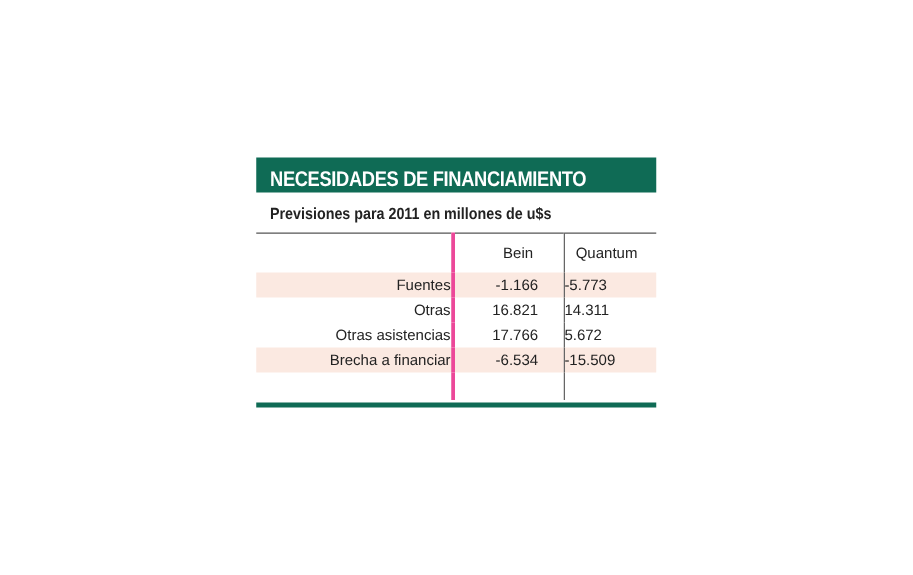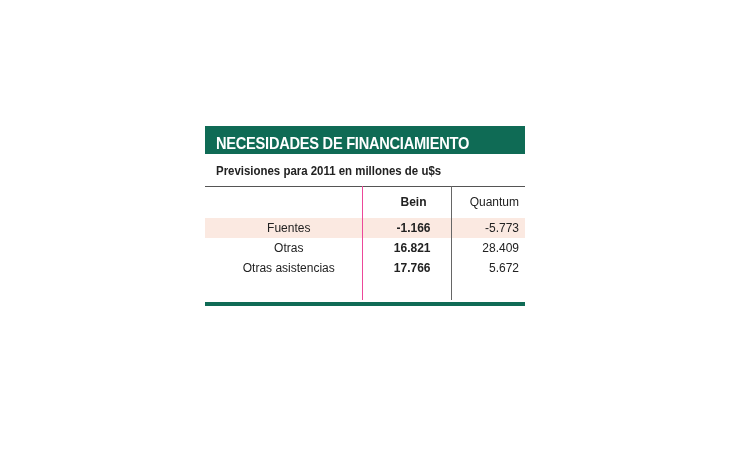--- a/index.html
+++ b/index.html
@@ -9,24 +9,24 @@
     .title-bar { background:#0f6b55; height:28px; display:flex; align-items:flex-end;
                  padding-left:11px; box-sizing:border-box; }
     .title { color:#fff; font-weight:bold; font-size:17px; letter-spacing:-0.3px;
              transform:scaleX(0.86); transform-origin:left center; white-space:nowrap; }
     .subtitle { font-size:13px; font-weight:bold; color:#222; margin:9px 0 0 11px;
                 transform:scaleX(0.88); transform-origin:left center; white-space:nowrap; height:18px; }
     table { width:320px; border-collapse:collapse; margin-top:5px; border-top:1px solid #555;
             font-size:12px; }
     td, th { padding:0; height:20px; }
     th { font-weight:normal; height:31px; vertical-align:middle; }
-    .c1 { width:157px; text-align:center; padding-left:11px; box-sizing:border-box; }
+    .c1 { width:157px; text-align:right; padding-left:11px; box-sizing:border-box; }
     .c2 { width:89px; text-align:right; padding-right:20px; box-sizing:border-box;
-          border-left:1px solid #ec4899;font-weight:bold; }
-    .c3 { width:74px; text-align:right; padding-right:6px; box-sizing:border-box;
+          border-left:3px solid #ec4899; }
+    .c3 { width:74px; padding-right:6px; box-sizing:border-box;
           border-left:1px solid #666; }
     th.c2 { text-align:right; padding-right:24px; }
     tr.shade td { background:#fbe9e1; }
     tr.spacer td { height:22px; }
     .bottom-rule { height:4px; background:#0f6b55; margin-top:2px; }
   </style>
 </head>
 <body>
 
 <div class="card">
@@ -44,26 +44,31 @@
     </thead>
     <tbody>
       <tr class="shade">
         <td class="c1">Fuentes</td>
         <td class="c2">-1.166</td>
         <td class="c3">-5.773</td>
       </tr>
       <tr>
         <td class="c1">Otras</td>
         <td class="c2">16.821</td>
-        <td class="c3">28.409</td>
+        <td class="c3">14.311</td>
       </tr>
       <tr>
         <td class="c1">Otras asistencias</td>
         <td class="c2">17.766</td>
         <td class="c3">5.672</td>
+      </tr>
+      <tr class="shade">
+        <td class="c1">Brecha a financiar</td>
+        <td class="c2">-6.534</td>
+        <td class="c3">-15.509</td>
       </tr>
       <tr class="spacer">
         <td class="c1"></td>
         <td class="c2"></td>
         <td class="c3"></td>
       </tr>
     </tbody>
   </table>
   <div class="bottom-rule"></div>
 </div>

